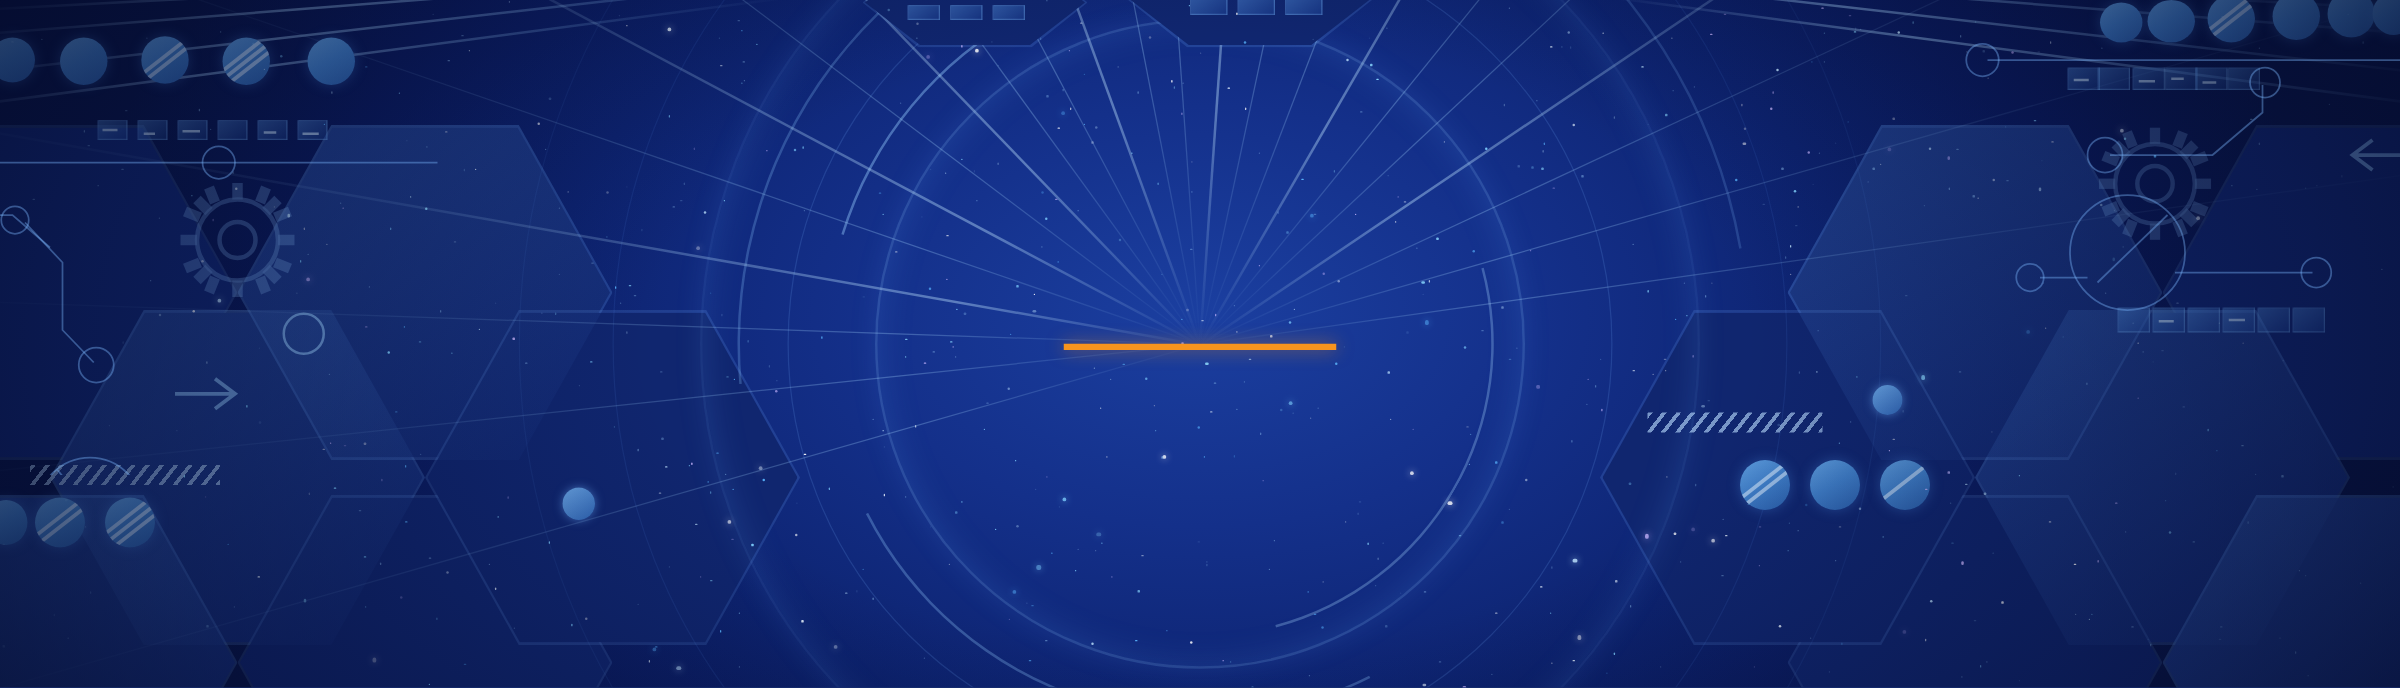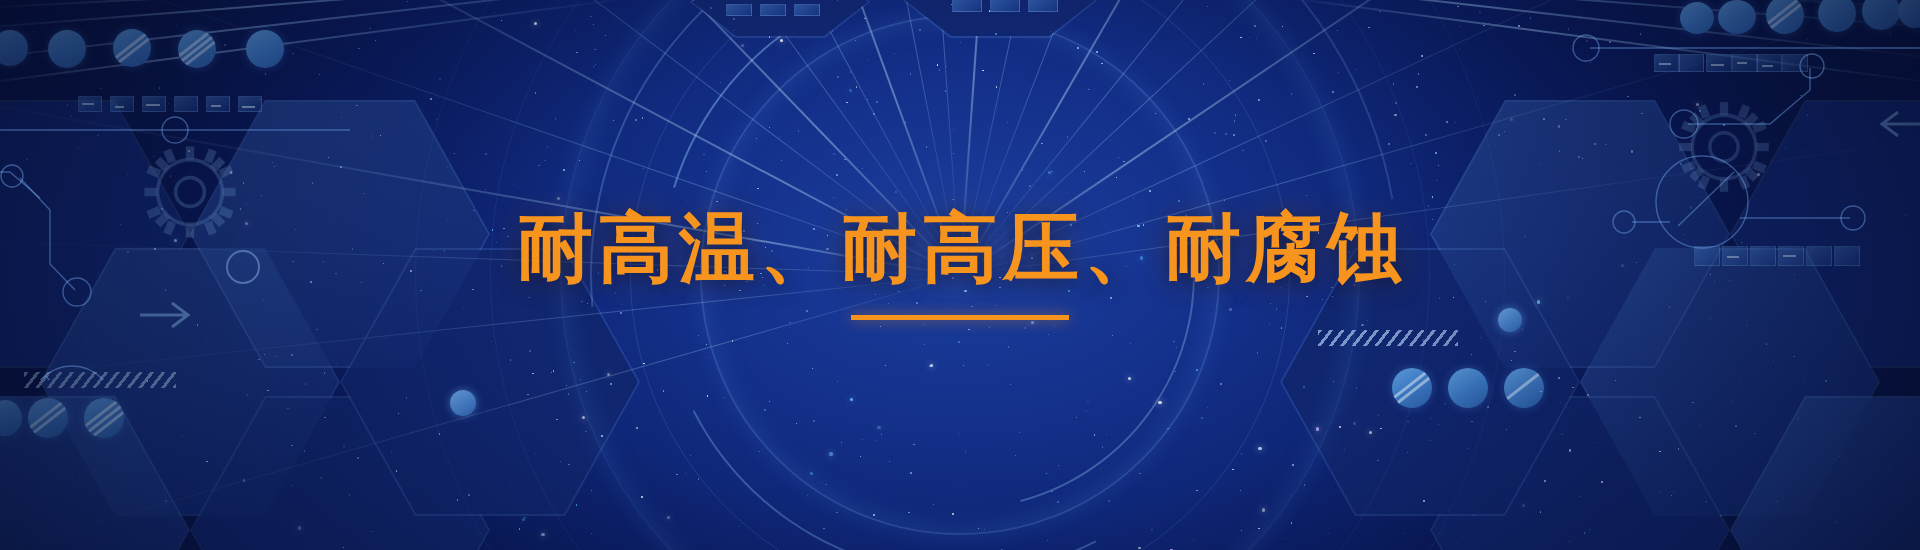--- a/index.html
+++ b/index.html
@@ -1164,19 +1164,18 @@
       <div class="star" style="left: 1697.8px; top: 196.7px; width: 1.4px; height: 1.4px; background: rgb(159, 212, 255); opacity: 0.34;"></div>
       <div class="star" style="left: 1364px; top: 236.2px; width: 1.4px; height: 1.4px; background: rgb(159, 212, 255); opacity: 0.43;"></div>
       <div class="star" style="left: 1033.9px; top: 330.1px; width: 1.4px; height: 1.4px; background: rgb(159, 212, 255); opacity: 0.28;"></div>
       <div class="star" style="left: 46px; top: 416.1px; width: 1.4px; height: 1.4px; background: rgb(159, 212, 255); opacity: 0.12;"></div>
     </div>
 
   <div class="vignette"></div>
 
   <div class="content">
 
-    <div class="headline">耐高温、耐高压、耐腐蚀</div>
 
     <div class="divider"></div>
 
   </div>
 
 </div>
 
 </body></html>

